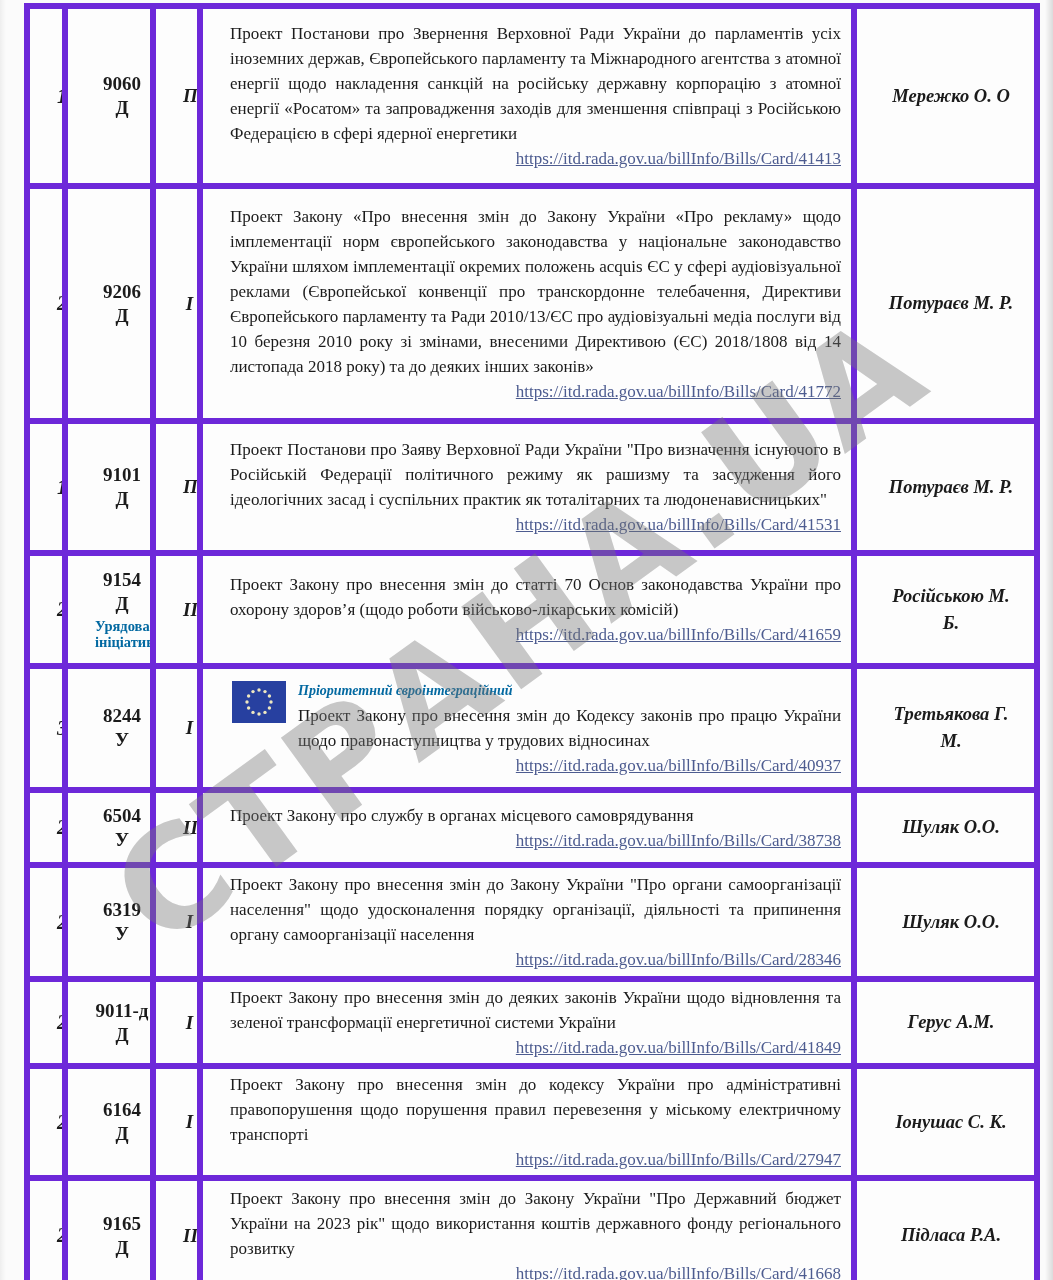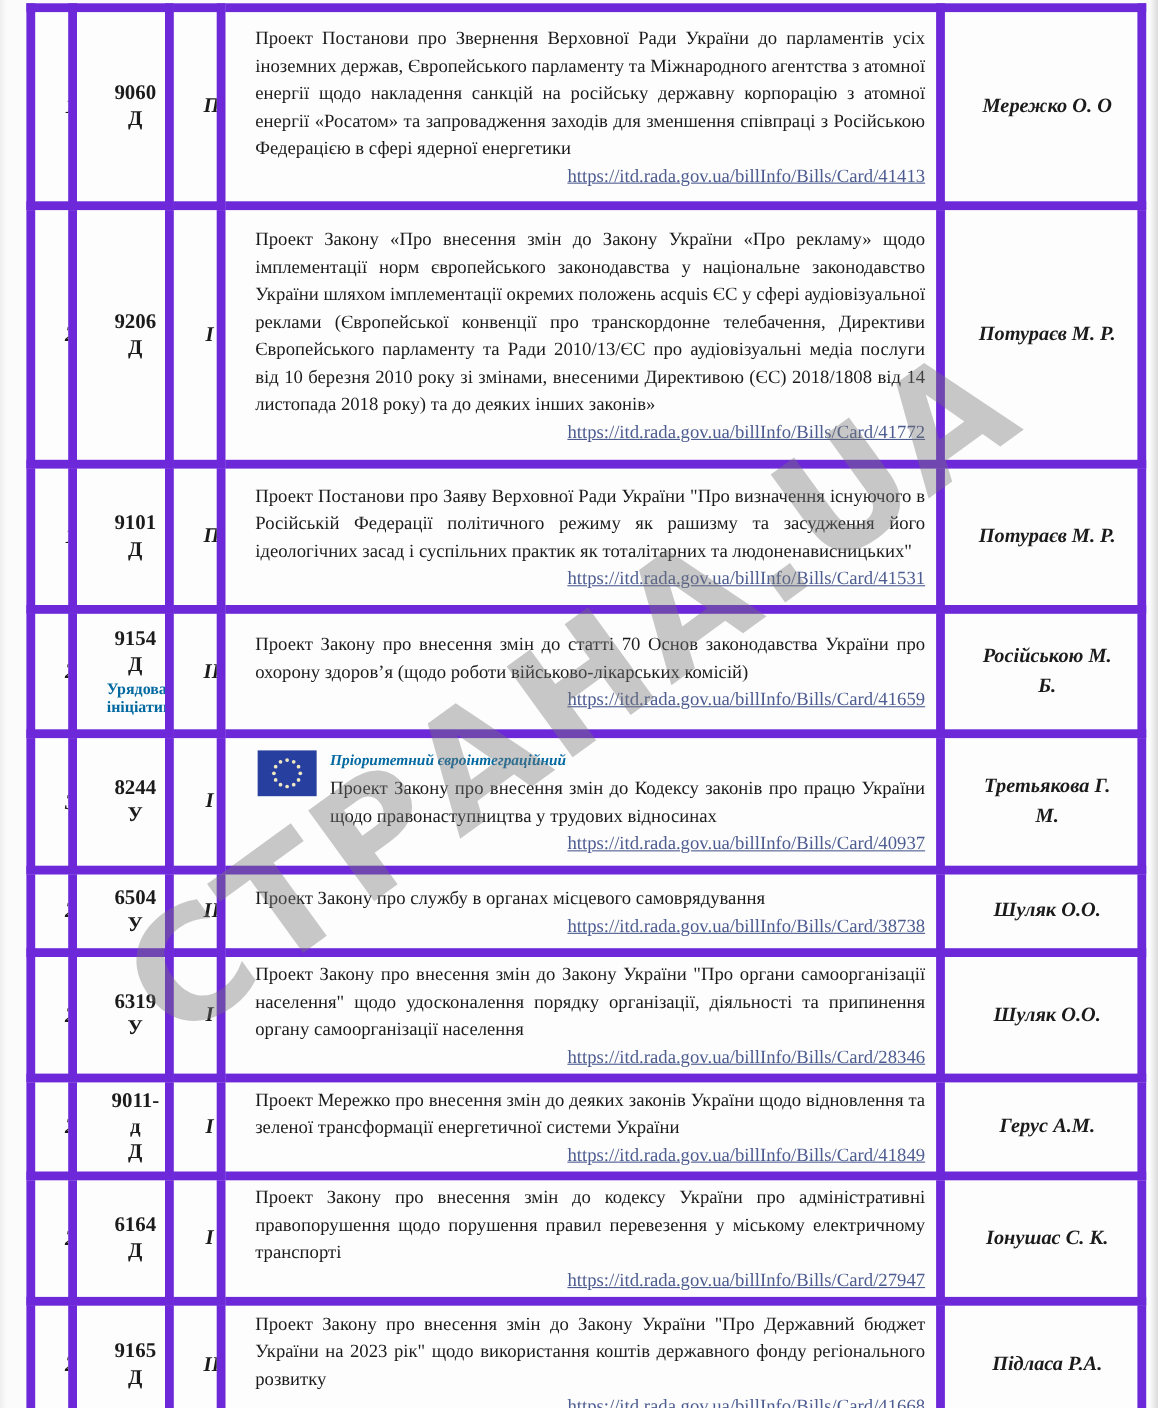--- a/index.html
+++ b/index.html
@@ -22,21 +22,21 @@
   table.bills {
     position:absolute; left:24px; top:3px;
     width:1010px;
     border-collapse:collapse;
     table-layout:fixed;
     border-left:5px solid #000;
     border-top:2px solid #1a1a1a;
     background:#fdfdfd;
   }
   table.bills td {
-    border:8px solid #6d28d9;
+    border:6px solid #6d28d9;
     vertical-align:middle;
     overflow:hidden;
     padding-left:27px;
   }
   td.c-num {
     text-align:center;
     font-weight:bold; font-style:italic;
     font-size:20px;
   }
   td.c-bill {
@@ -234,21 +234,21 @@
     </tr>
 
     <tr style="height:84px">
       <td class="c-num">26.</td>
       <td class="c-bill">
         <div>9011-д</div>
         <div>Д</div>
       </td>
       <td class="c-read">І</td>
       <td class="c-desc">
-        <div class="desc-text">Проект Мережко про внесення змін до деяких законів України щодо відновлення та зеленої трансформації енергетичної системи України</div>
+        <div class="desc-text">Проект Закону про внесення змін до деяких законів України щодо відновлення та зеленої трансформації енергетичної системи України</div>
         <div class="url-line"><a class="bill-link">https://itd.rada.gov.ua/billInfo/Bills/Card/41849</a></div>
       </td>
       <td class="c-author">Герус А.М.</td>
     </tr>
 
     <tr style="height:112px">
       <td class="c-num">27.</td>
       <td class="c-bill">
         <div>6164</div>
         <div>Д</div>

